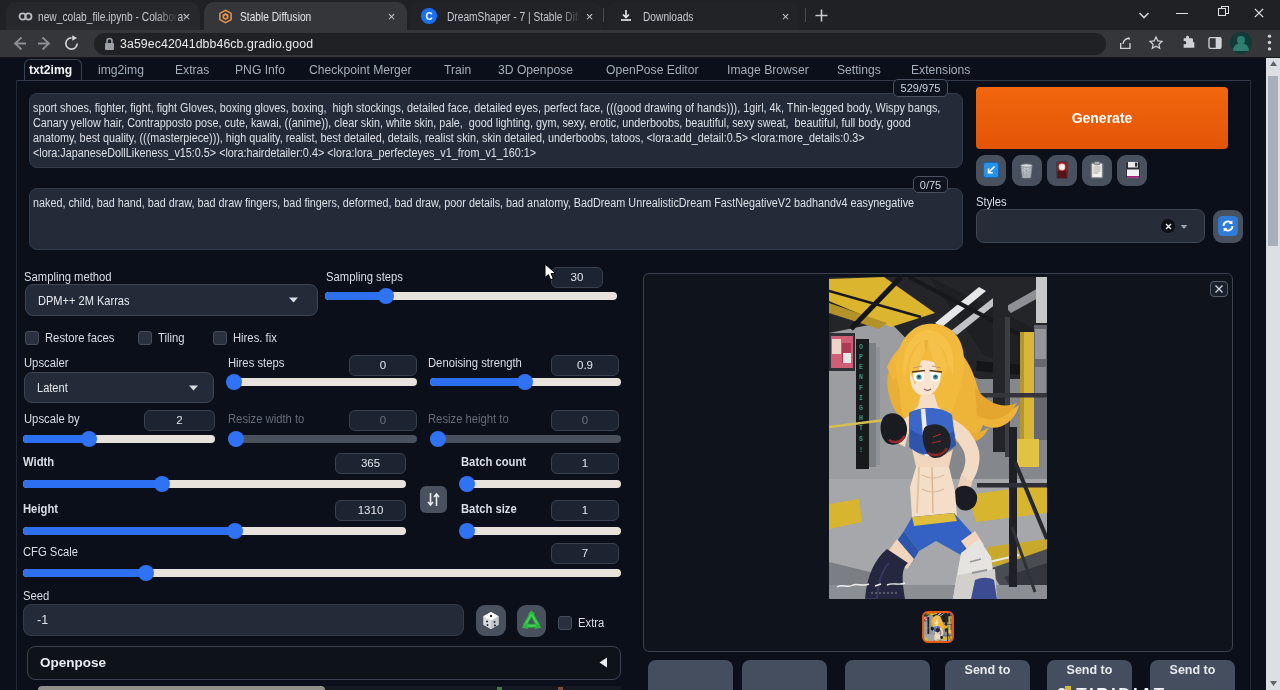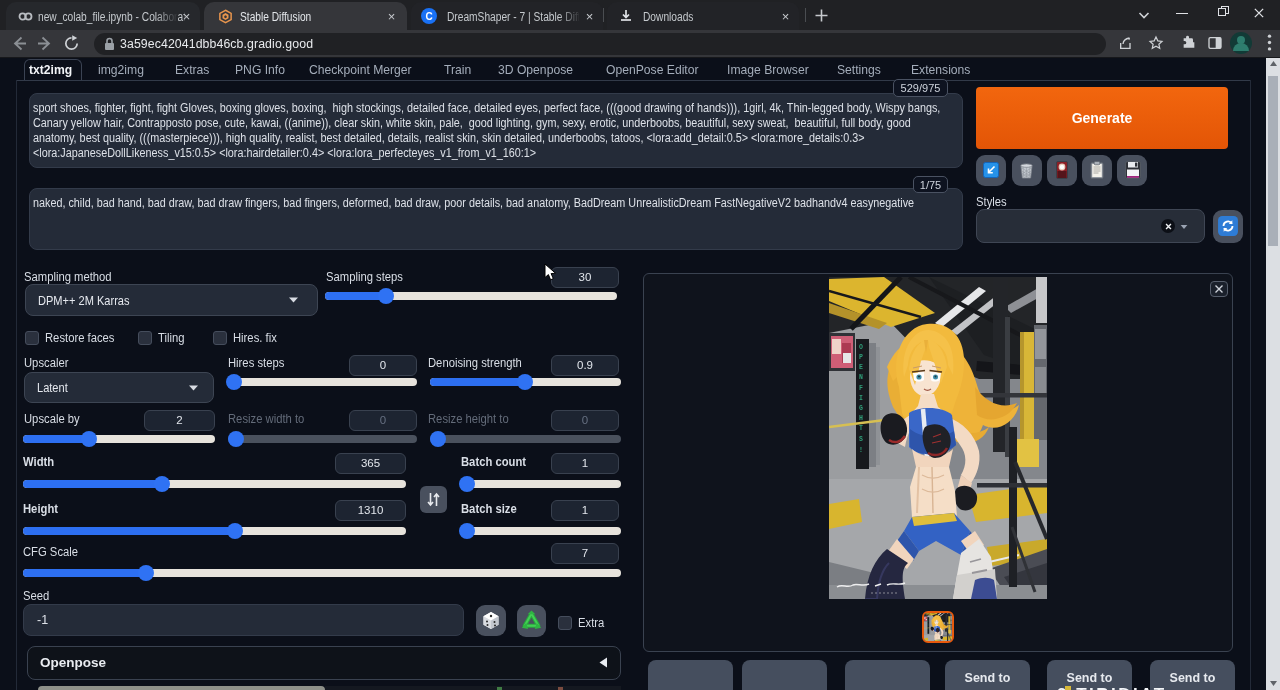--- a/index.html
+++ b/index.html
@@ -42,21 +42,21 @@
 .ddown { position:absolute; background:#242b38; border:1px solid #3d4553; border-radius:8px; color:#e4e8ee; font-size:13px; }
 .cbox { position:absolute; width:14px; height:14px; background:#2a303d; border:1px solid #454d5c; border-radius:3px; }
 .toolbtn { position:absolute; background:#49505e; border-radius:9px; }
 
 
 #genbtn { position:absolute; left:976px; top:87px; width:252px; height:62px; border-radius:4px; background:linear-gradient(#f2660e,#e35506); color:#fff; font-weight:bold; font-size:14px; text-align:center; line-height:62px; }
 
 
 #gallery { position:absolute; left:643px; top:273px; width:590px; height:379px; border:1px solid #3a4250; border-radius:6px; background:#0f131c; }
 .sendbtn { position:absolute; top:660px; width:85px; height:60px; background:#454e5e; border-radius:8px; color:#e6e9ee; font-weight:bold; font-size:12.5px; text-align:center; }
-.sendbtn span { display:block; margin-top:11px;text-align:center; }
+.sendbtn span { display:block; margin-top:3px;text-align:center; }
 </style>
 </head>
 <body>
 <div id="stage">
 
   <div id="tabstrip"></div>
   <div id="toolbar"></div>
   <div id="urlpill"></div>
 
   <div class="tab" style="left:6px; width:194px; background:#26282c;">
@@ -177,32 +177,32 @@
   <div class="gtab" style="left:727px">Image Browser</div>
   <div class="gtab" style="left:837px">Settings</div>
   <div class="gtab" style="left:911px">Extensions</div>
 
   <div class="badge" style="left:893px;top:79px;width:55px;height:18px;line-height:17px">529/975</div>
   <div class="txtarea" style="top:93px;height:75px"></div>
   <div class="pline" style="top:101px">sport shoes, fighter, fight, fight Gloves, boxing gloves, boxing,&nbsp; high stockings, detailed face, detailed eyes, perfect face, (((good drawing of hands))), 1girl, 4k, Thin-legged body, Wispy bangs,</div>
   <div class="pline" style="top:116px">Canary yellow hair, Contrapposto pose, cute, kawai, ((anime)), clear skin, white skin, pale,&nbsp; good lighting, gym, sexy, erotic, underboobs, beautiful, sexy sweat,&nbsp; beautiful, full body, good</div>
   <div class="pline" style="top:131px">anatomy, best quality, (((masterpiece))), high quality, realist, best detailed, details, realist skin, skin detailed, underboobs, tatoos, &lt;lora:add_detail:0.5&gt; &lt;lora:more_details:0.3&gt;</div>
   <div class="pline" style="top:146px">&lt;lora:JapaneseDollLikeness_v15:0.5&gt; &lt;lora:hairdetailer:0.4&gt; &lt;lora:lora_perfecteyes_v1_from_v1_160:1&gt;</div>
-  <div class="badge" style="left:913px;top:176px;width:35px;height:17px;line-height:16px">1/75</div>
+  <div class="badge" style="left:913px;top:176px;width:35px;height:17px;line-height:16px">0/75</div>
   <div class="txtarea" style="top:188px;height:62px"></div>
   <div class="pline" style="top:196px">naked, child, bad hand, bad draw, bad draw fingers, bad fingers, deformed, bad draw, poor details, bad anatomy, BadDream UnrealisticDream FastNegativeV2 badhandv4 easynegative</div>
 
   <div class="lbl" style="left:24px;top:270px">Sampling method</div>
   <div class="ddown" style="left:25px;top:284px;width:293px;height:32px"></div>
   <div class="abs" style="left:38px;top:293px;font-size:13px;color:#e6e9ef;transform:scaleX(0.85);transform-origin:0 0">DPM++ 2M Karras</div>
   <svg class="abs" style="left:288px;top:296px" width="11" height="8" viewBox="0 0 11 8">
       <path d="M1 1.5 L5.5 6.5 L10 1.5 Z" fill="#d7dbe2"></path>
     </svg>
   <div class="lbl" style="left:326px;top:270px">Sampling steps</div>
-  <div class="numin" style="left:551px;top:267px;width:68px">30</div>
+  <div class="numin" style="left:551px;top:267px;width:52px">30</div>
   <div class="track" style="left:325px;top:292px;width:292px"></div>
   <div class="fill" style="left:325px;top:292px;width:65px"></div>
   <div class="handle" style="left:378px;top:288px"></div>
 
   <svg class="abs" style="left:544px;top:263px;z-index:9" width="13" height="19" viewBox="0 0 13 19">
       <path d="M1 1 L1 14.5 L4.4 11.6 L6.6 16.8 L9.3 15.6 L7.1 10.6 L11.5 10.2 Z" fill="#fff" stroke="#000" stroke-width="1"></path>
     </svg>
 
   <div class="cbox" style="left:25px;top:331px"></div>
   <div class="lbl" style="left:45px;top:331px">Restore faces</div>

